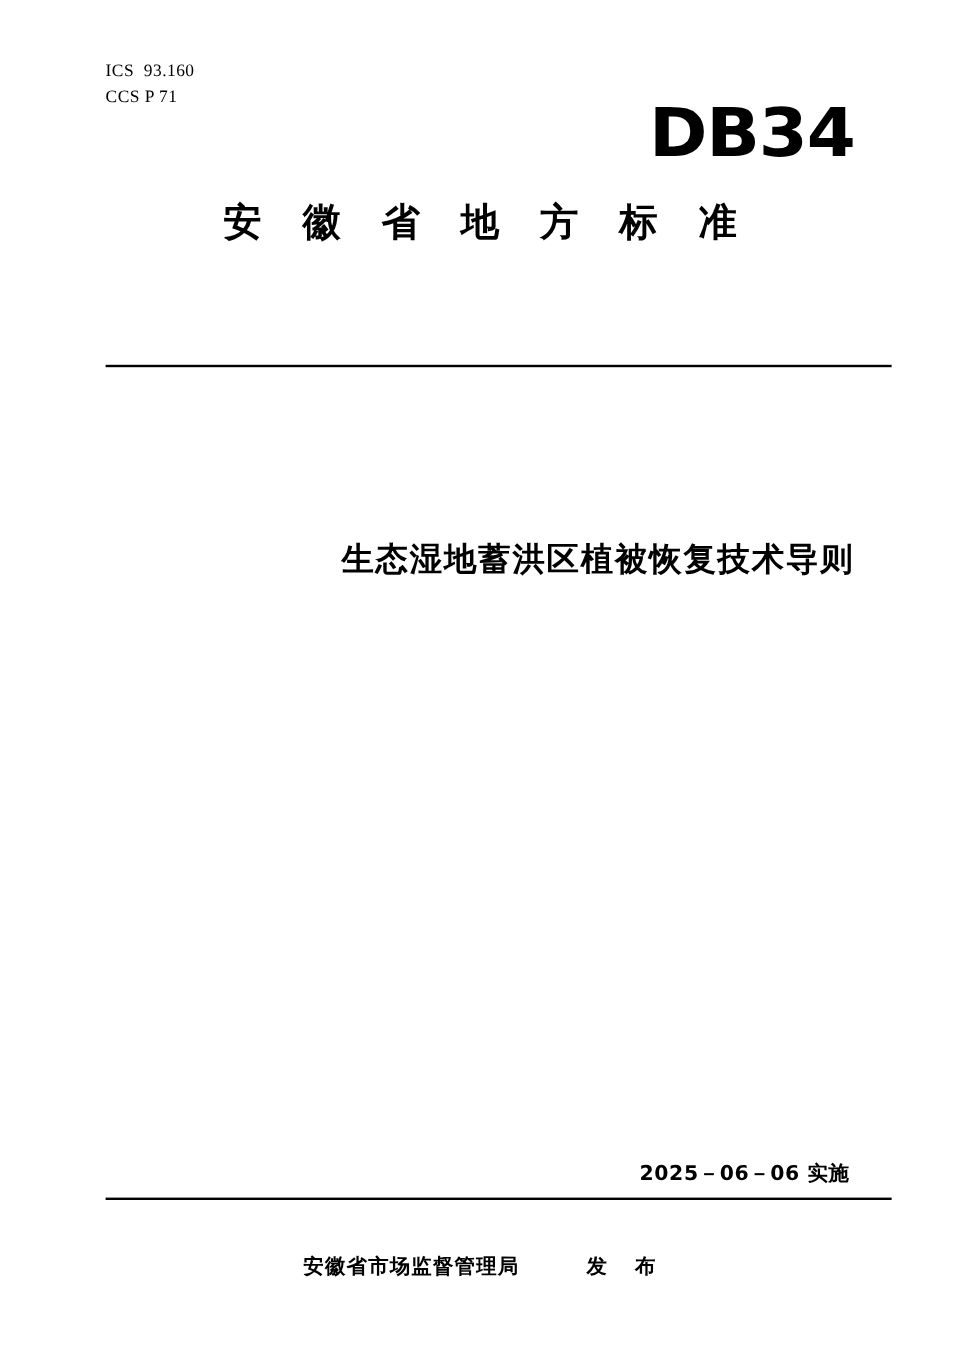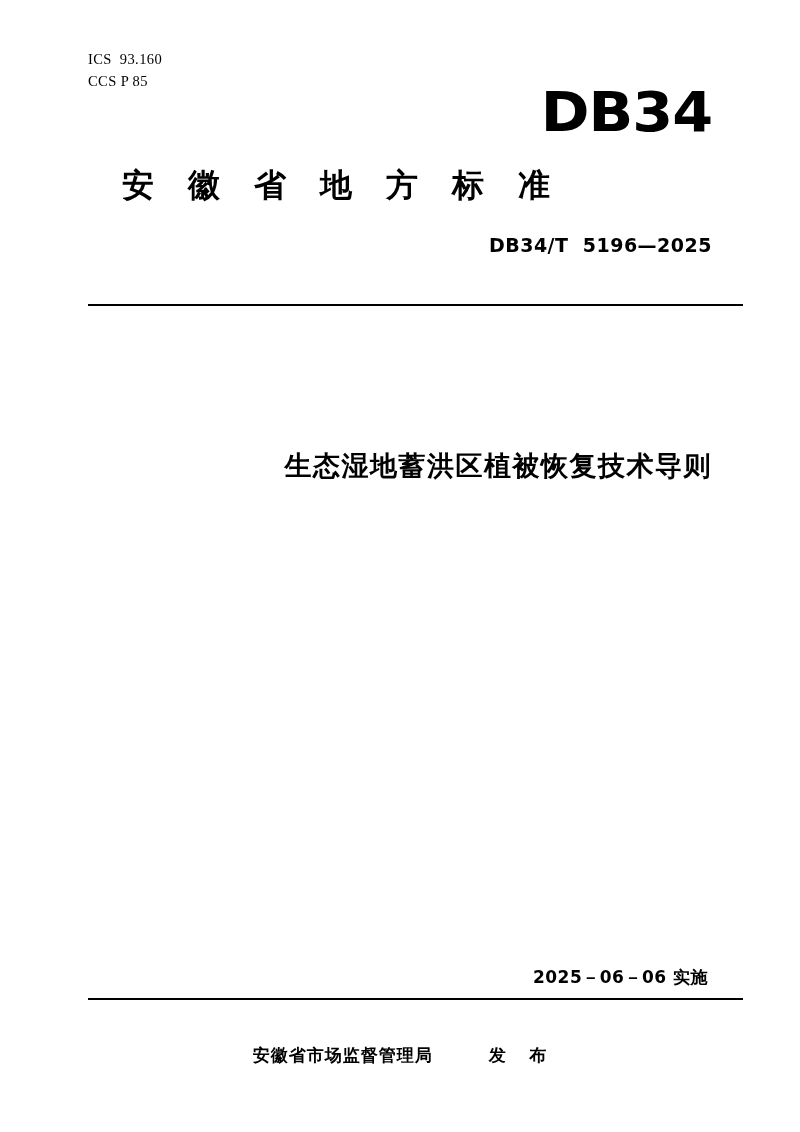--- a/index.html
+++ b/index.html
@@ -48,20 +48,21 @@
     transform: scaleX(1.05);
     transform-origin: right center;
   }
 
   
   .std-type {
     position: absolute;
     left: 88px;
     right: 88px;
     top: 148px;
+    text-align: center;
     font-family: "DejaVu Sans", sans-serif;
     font-weight: 700;
     font-size: 32px;
     letter-spacing: 34px;
     text-indent: 34px;
     white-space: nowrap;
   }
 
   
   .std-number {
@@ -150,28 +151,27 @@
     white-space: pre;
   }
 </style>
 </head>
 <body>
 
 <div class="page">
 
   <div class="codes">
     <div>ICS  93.160</div>
-    <div>CCS P 85</div>
+    <div>CCS P 71</div>
   </div>
 
   <div class="db-mark">DB34</div>
 
   <div class="std-type">安徽省地方标准</div>
 
-  <div class="std-number">DB34/T  5196—2025</div>
 
   <div class="rule-top"></div>
 
   <div class="doc-title-cn">生态湿地蓄洪区植被恢复技术导则</div>
 
 
   <div class="rule-bottom"></div>
 
 
   <div class="date-implement">2025－06－06 实施</div>

